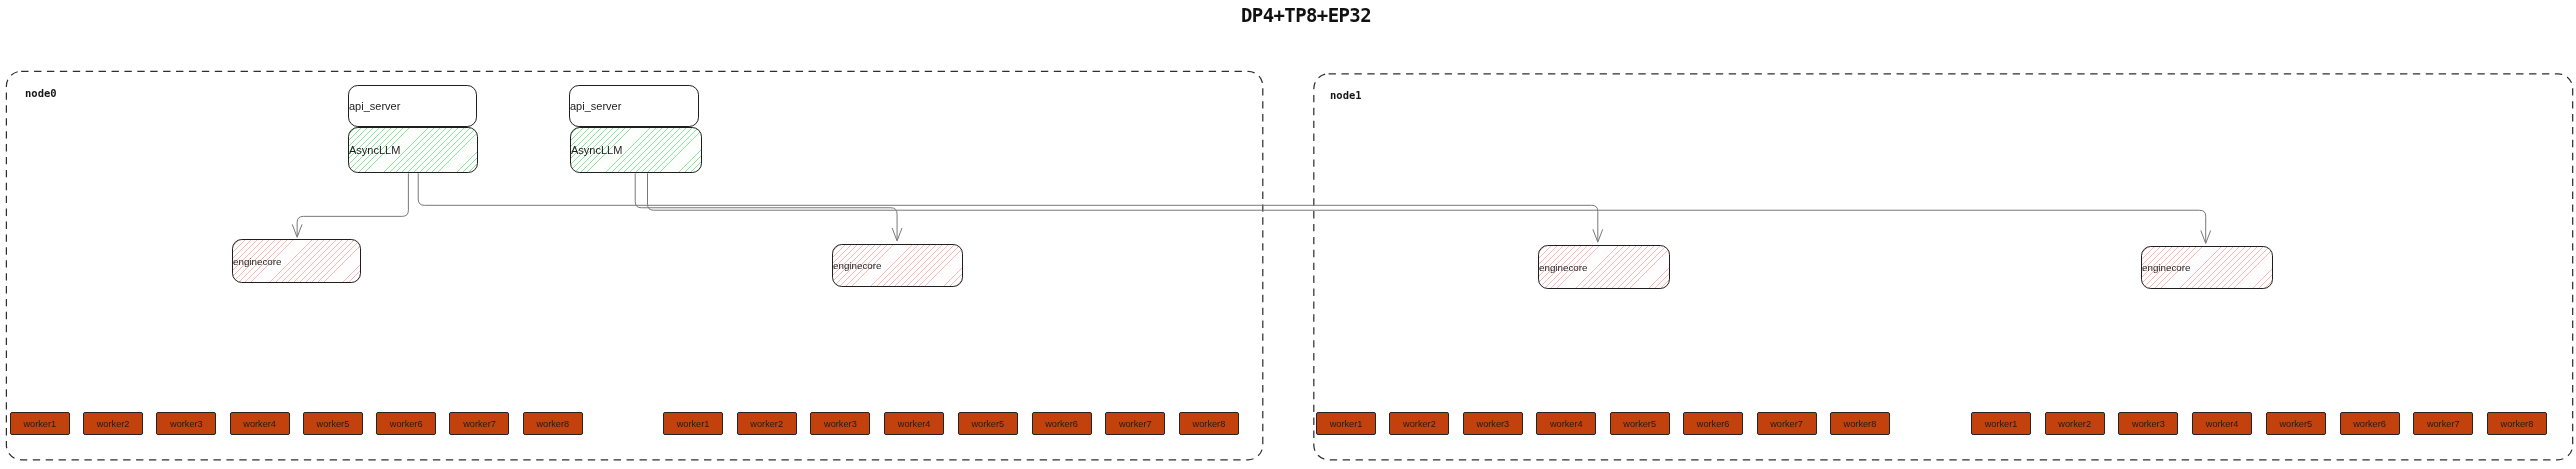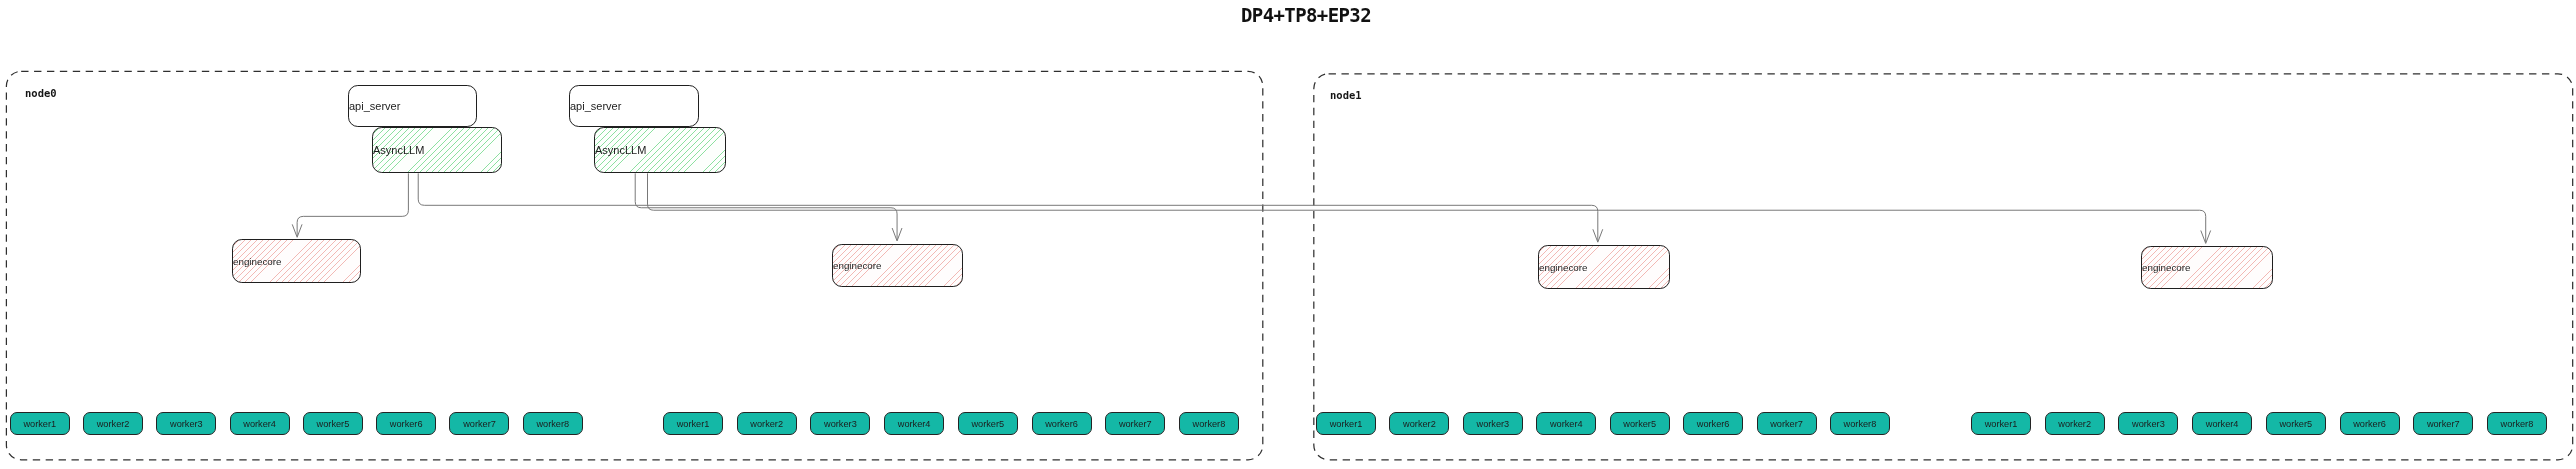--- a/index.html
+++ b/index.html
@@ -41,21 +41,20 @@
     background:#ffffff;
     display:flex;align-items:center;justify-content:flex-start;
     font-size:11px;
   }
   .hatch-green{
     background:
       repeating-linear-gradient(135deg,
         rgba(0,0,0,0) 0px, rgba(0,0,0,0) 3.7px,
         var(--green) 3.7px, var(--green) 4.3px),
       #fdfffd;
-    margin-left: 24px;
   }
   .hatch-red{
     background:
       repeating-linear-gradient(135deg,
         rgba(0,0,0,0) 0px, rgba(0,0,0,0) 3.7px,
         var(--red) 3.7px, var(--red) 4.3px),
       #fffdfd;
   }
   .api1{left:348px;top:85px;width:129px;height:42px;}
   .llm1{left:348px;top:127px;width:130px;height:46px;}
@@ -71,22 +70,22 @@
     display:flex;justify-content:space-between;align-items:stretch;
   }
   .wg1{left:9.8px;width:573px;}
   .wg2{left:663px;width:576px;}
   .wg3{left:1316px;width:574px;}
   .wg4{left:1971px;width:576px;}
   .worker{
     box-sizing:border-box;
     width:60px;height:23px;
     border:1.2px solid #242424;
-    border-radius:7px;
-    background:#14b8a6;
+    border-radius:2px;
+    background:#c2410c;
     display:flex;align-items:center;justify-content:center;
     font-size:9.2px;
   }
   .conn{fill:none;stroke:var(--connector);stroke-width:1.6;}
   .node-rect{fill:none;stroke:var(--node-border);stroke-width:2;stroke-dasharray:12 9;}
 </style>
 </head>
 <body>
 
 <div id="canvas">

